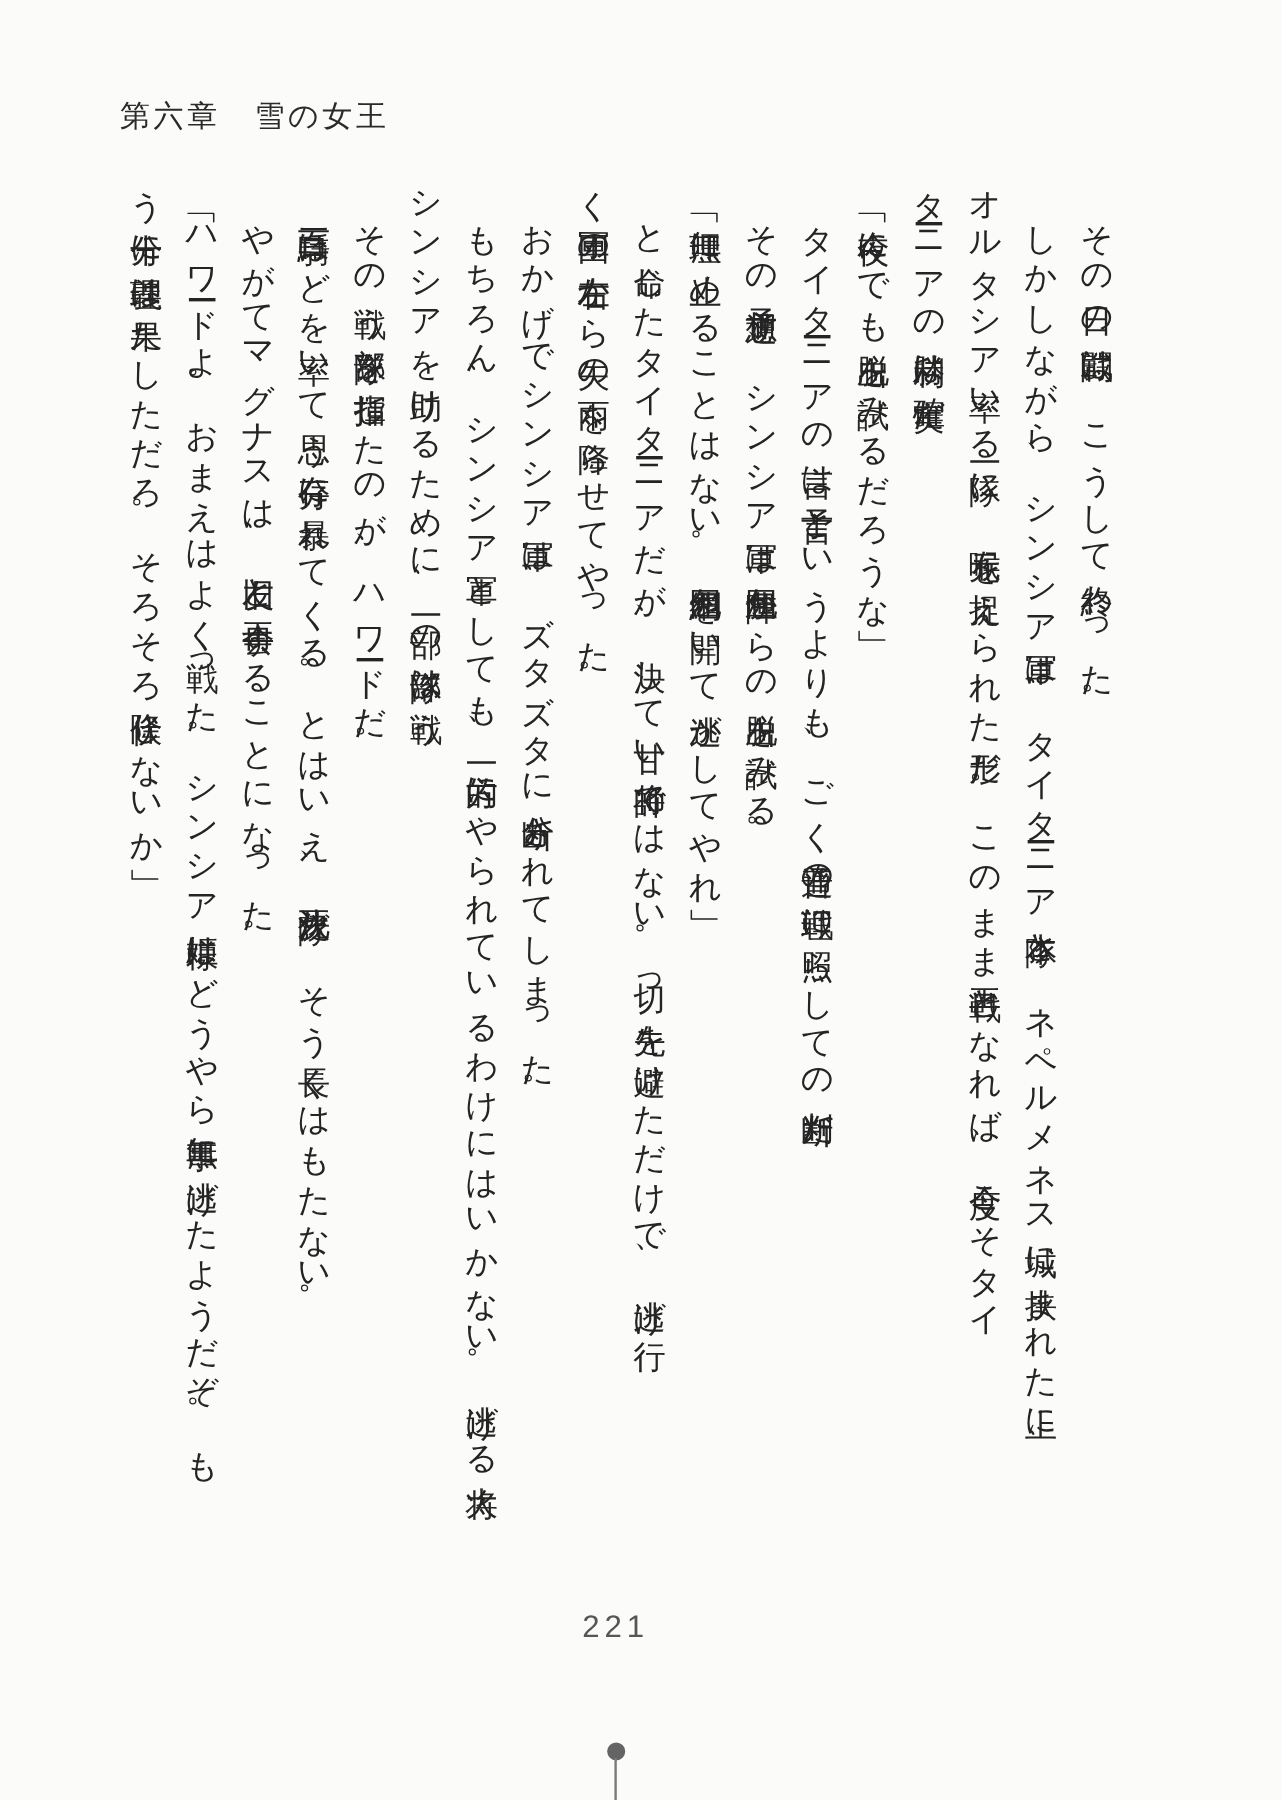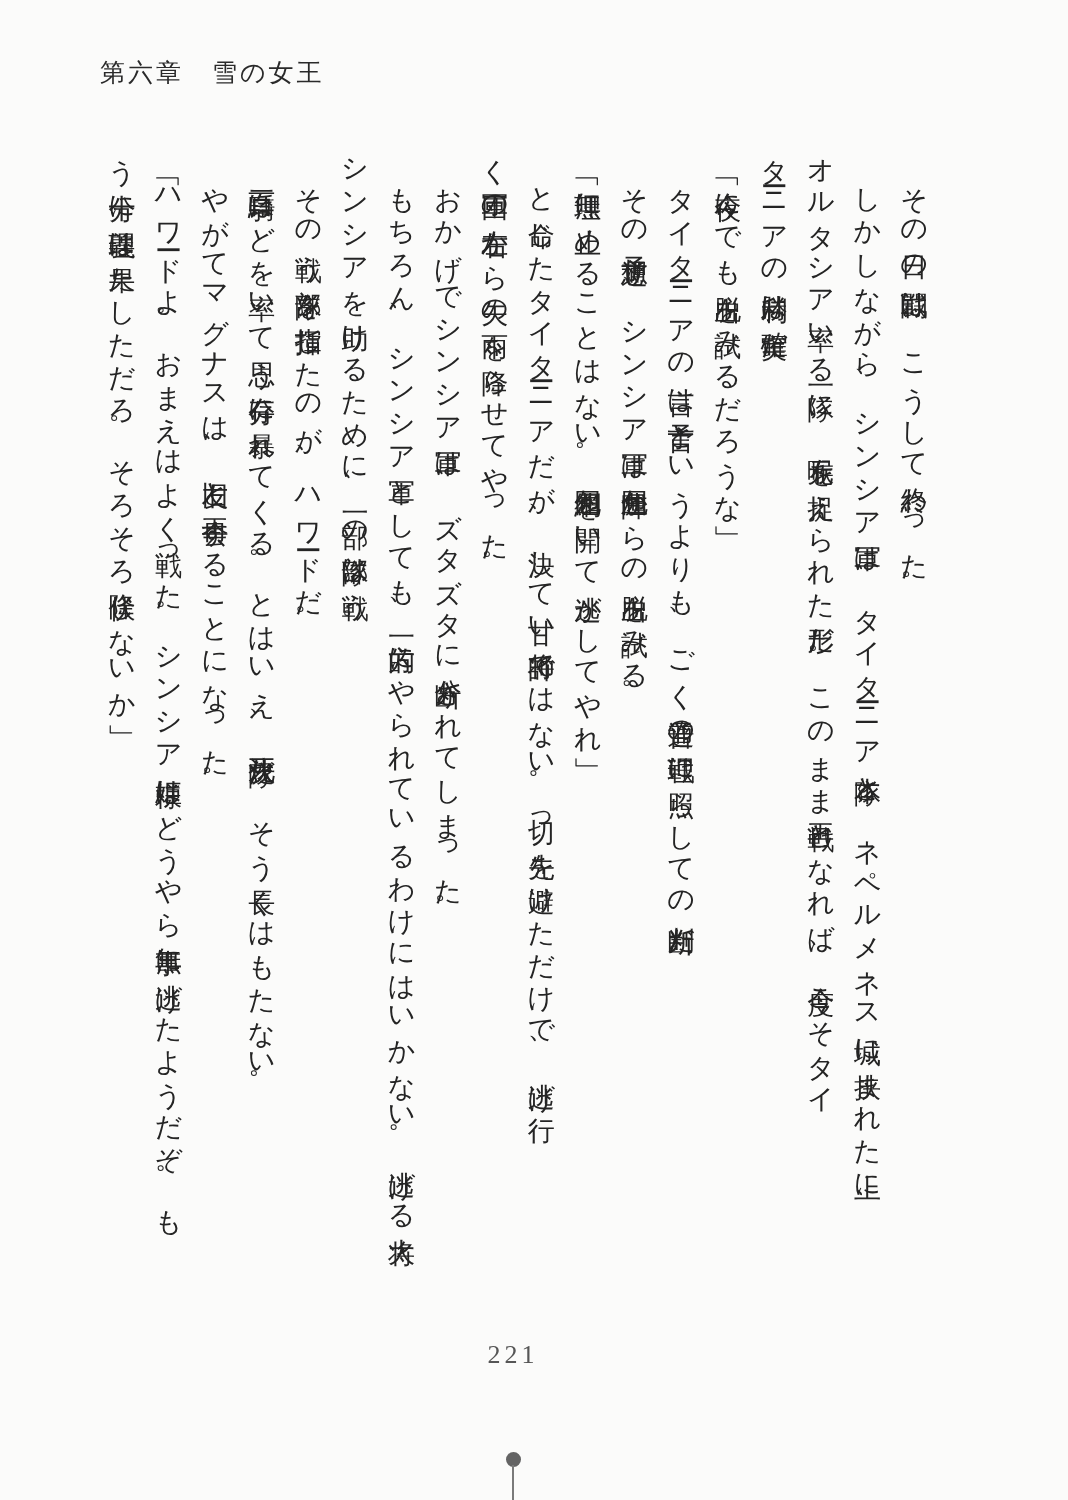--- a/index.html
+++ b/index.html
@@ -5,40 +5,40 @@
   html,body{margin:0;padding:0}
   body{
     width:1068px;height:1500px;
     background:#fbfbfa;
     position:relative;overflow:hidden;
     font-family:"Liberation Serif","DejaVu Serif",serif;
     color:#222;
   }
   .page{position:absolute;inset:0}
   .chapter-header{
-    position:absolute;left:100px;top:56px;
+    position:absolute;left:100px;top:80px;
     font-size:25px;letter-spacing:3px;color:#2a2a2a;
     white-space:pre;
   }
   .text-columns{
     position:absolute;top:140px;left:97px;width:840px;height:1240px;
     display:flex;flex-direction:row-reverse;justify-content:flex-start;
   }
   .column{
     writing-mode:vertical-rl;
     text-orientation:mixed;
     width:46.6px;line-height:46.6px;
     font-size:27px;letter-spacing:2px;
     color:#242424;white-space:nowrap;
     flex:0 0 46.6px;
   }
   .column.indent{padding-top:29px}
   .page-number{
     position:absolute;top:1340px;left:0;width:1026px;text-align:center;
-    font-family:Liberation Serif, serif;
+    font-family:Liberation Sans, sans-serif;
     font-size:26px;letter-spacing:4px;color:#565656;
   }
   .footer-dot{
     position:absolute;left:506px;top:1452px;width:15px;height:15px;
     border-radius:50%;background:#646464;
   }
   .footer-line{
     position:absolute;left:512px;top:1465px;width:2px;height:35px;
     background:#7a7a7a;
   }

